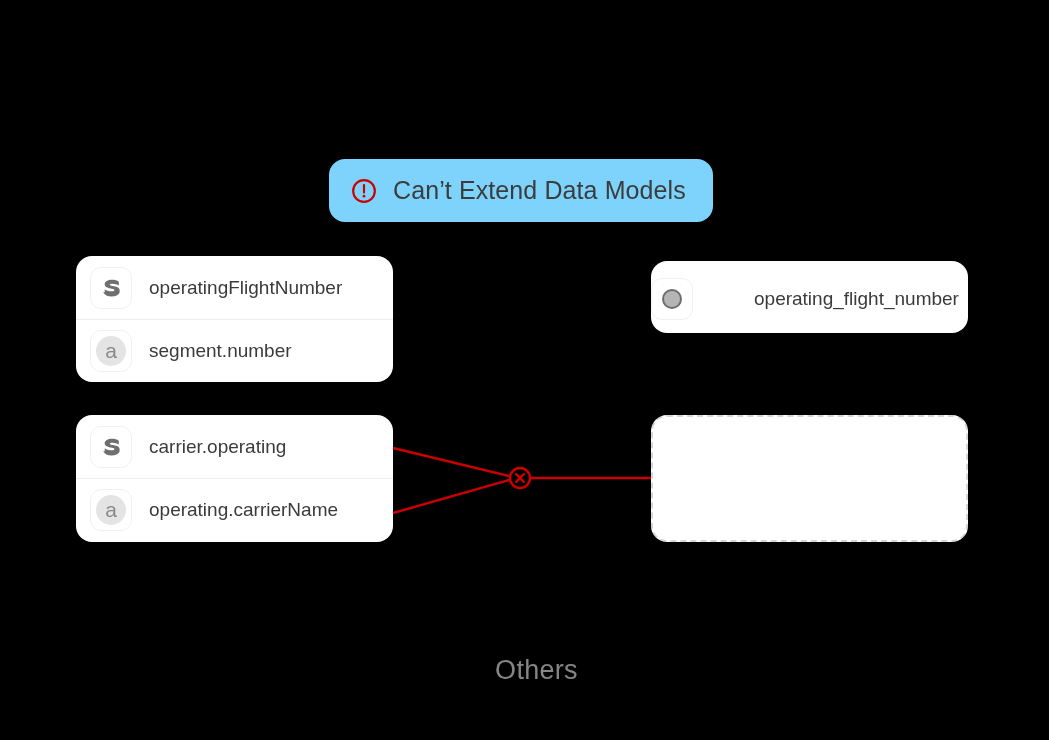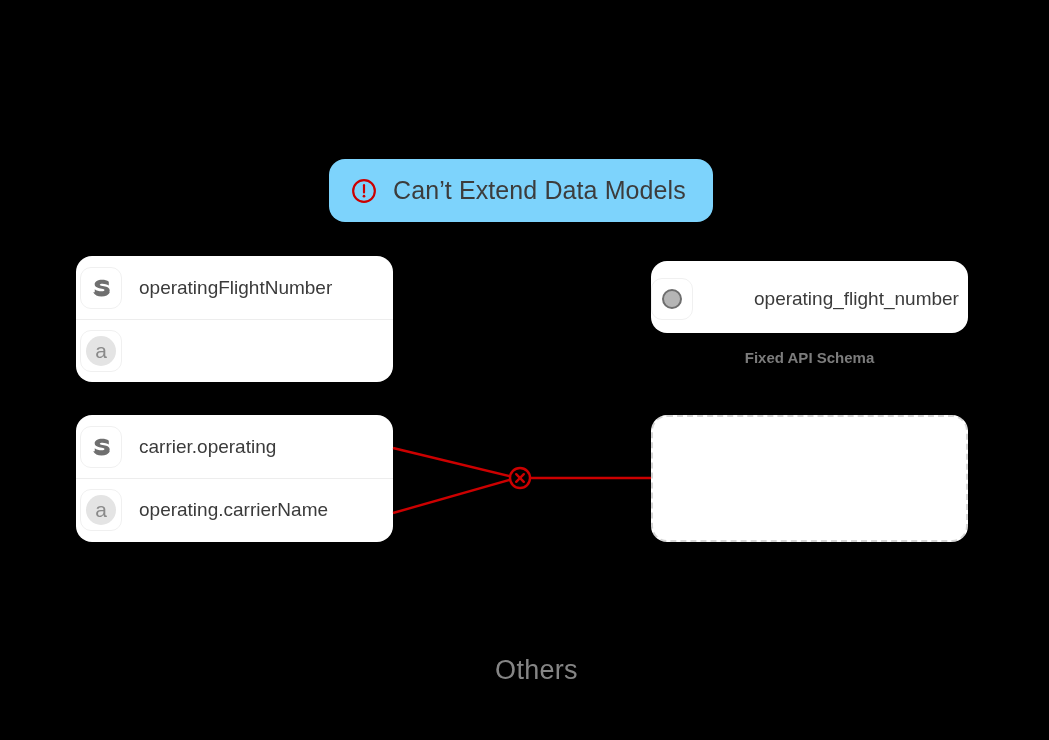--- a/index.html
+++ b/index.html
@@ -55,21 +55,21 @@
     background: #ffffff;
     border-radius: 16px;
     box-shadow: 0 5px 12px rgba(0,0,0,0.40), 0 1px 3px rgba(0,0,0,0.25);
     overflow: hidden;
     box-sizing: border-box;
   }
   .row {
     display: flex;
     align-items: center;
     box-sizing: border-box;
-    padding-left: 4px;
+    padding-left: 14px;
   }
   .row + .row {
     border-top: 1px solid #ededed;
   }
   .tile {
     width: 42px;
     height: 42px;
     flex: 0 0 42px;
     border: 1px solid #f0f0f0;
     border-radius: 11px;
@@ -216,20 +216,21 @@
         </svg>
       </span>
       <span class="row-label">operatingFlightNumber</span>
     </div>
     <div class="row">
       <span class="tile">
         <span class="amadeus-circle">
             <span>a</span>
           </span>
       </span>
+      <span class="row-label">segment.number</span>
     </div>
   </div>
 
   <div class="card" id="card-left-bottom">
     <div class="row">
       <span class="tile">
         <svg class="sabre-glyph" viewBox="0 0 32 32">
           <path fill="#6f6f6f" d="M25.6 8.2c-2.0-1.6-5.0-2.3-8.3-2.3-5.4 0-9.1 2.2-9.1 5.6 0 2.6 2.0 4.0 5.6 4.8l4.8 1.0c1.1 0.25 1.7 0.6 1.7 1.2 0 0.9-1.3 1.5-3.5 1.5-3.3 0-6.4-1.0-8.5-2.6l0 5.3c2.2 1.5 5.4 2.4 9.0 2.4 5.7 0 9.4-2.3 9.4-5.9 0-2.6-1.8-4.1-5.5-4.9l-4.9-1.05c-1.2-0.26-1.8-0.6-1.8-1.2 0-0.85 1.25-1.4 3.3-1.4 2.9 0 5.6 0.9 7.8 2.3z"></path>
           <path fill="#6f6f6f" d="M6.4 21.2 L27.0 21.2 C25.4 24.6 21.6 26.6 16.6 26.6 C11.6 26.6 8.1 24.5 6.4 21.2 Z"></path>
         </svg>
@@ -248,21 +249,20 @@
 
   <div class="card" id="card-right-top">
     <div class="row">
       <span class="tile">
         <span class="dot-icon"></span>
       </span>
       <span class="row-label">operating_flight_number</span>
     </div>
   </div>
 
-  <div class="caption" id="caption-fixed-api">Fixed API Schema</div>
 
   <div class="card" id="card-right-bottom"></div>
 
   <svg id="connectors" viewBox="0 0 1049 740">
     <line x1="393" y1="448" x2="513" y2="477" stroke="#cc0000" stroke-width="2.4"></line>
     <line x1="393" y1="513" x2="513" y2="479" stroke="#cc0000" stroke-width="2.4"></line>
     <line x1="528" y1="478" x2="651" y2="478" stroke="#cc0000" stroke-width="2.4"></line>
     <g>
       <circle cx="520" cy="478" r="10" fill="#000000" stroke="#cc0000" stroke-width="2.4"></circle>
       <line x1="516.2" y1="474.2" x2="523.8" y2="481.8" stroke="#cc0000" stroke-width="2.4" stroke-linecap="round"></line>

